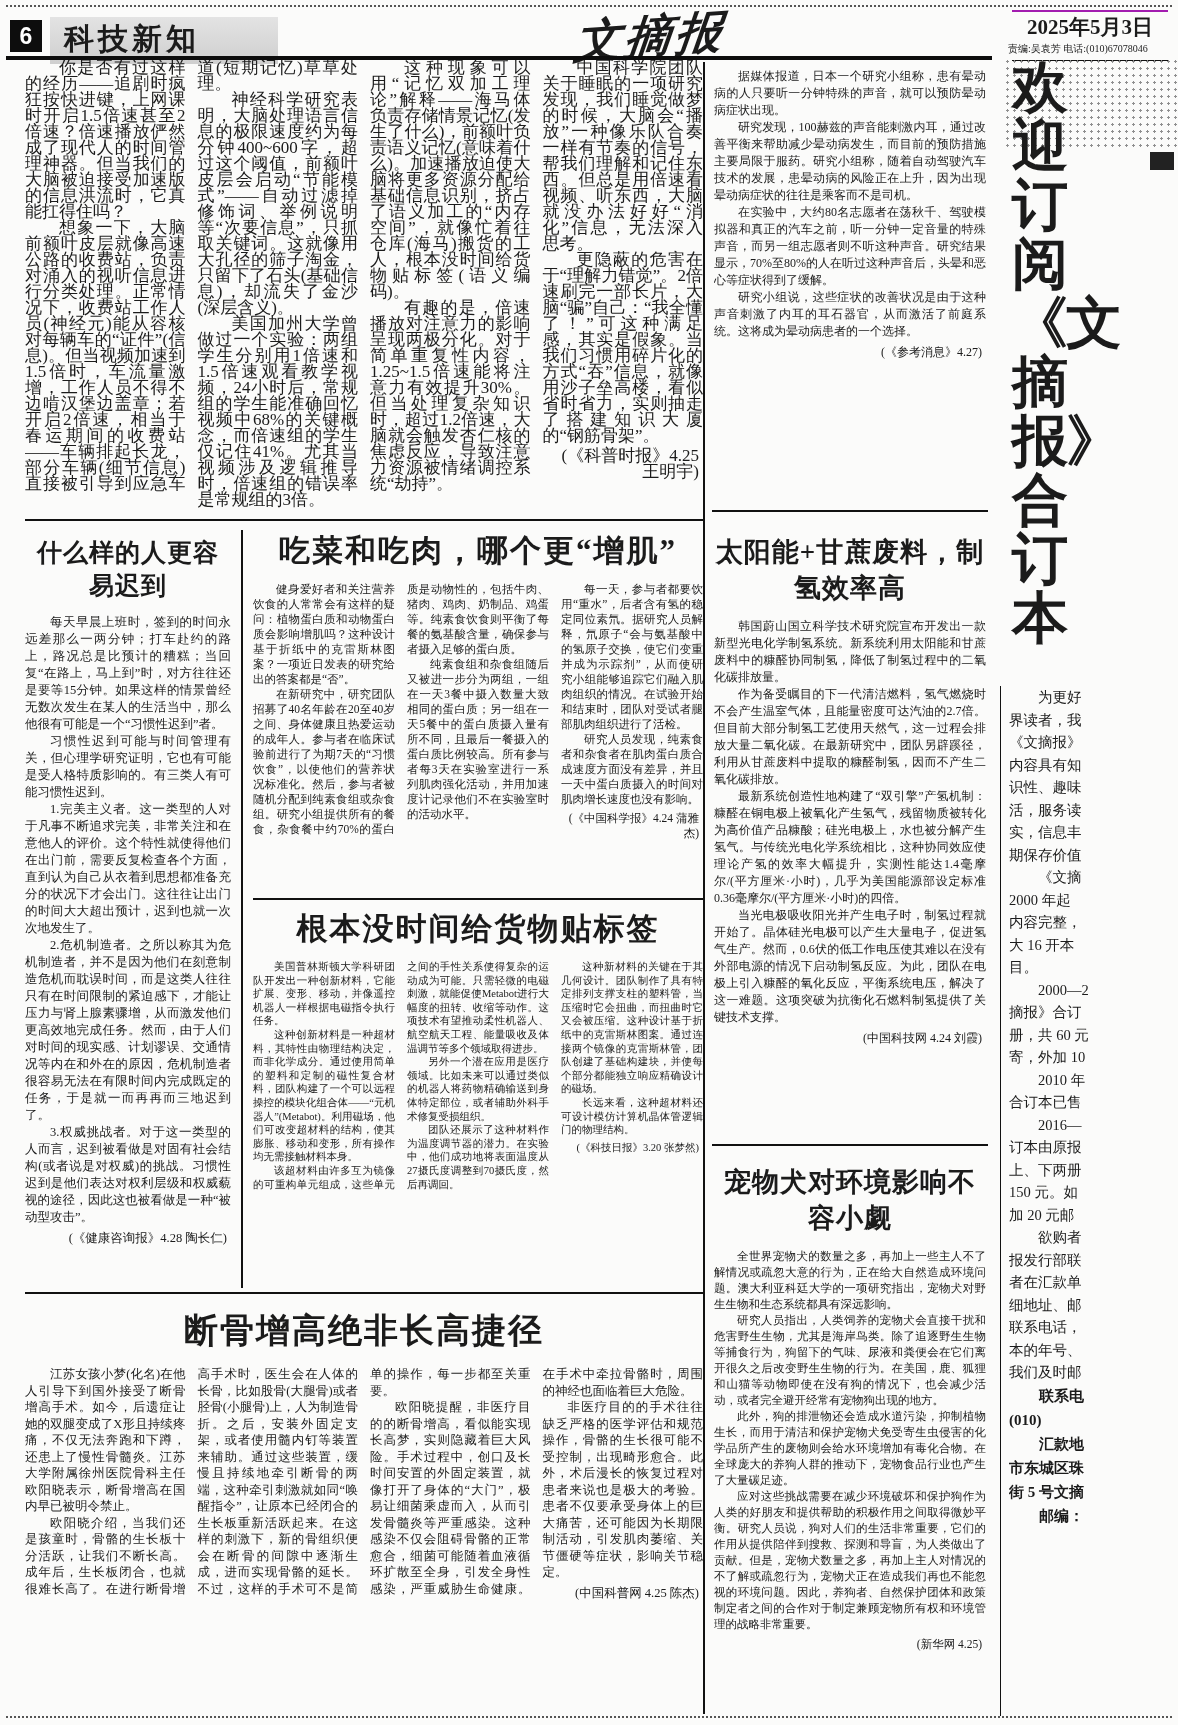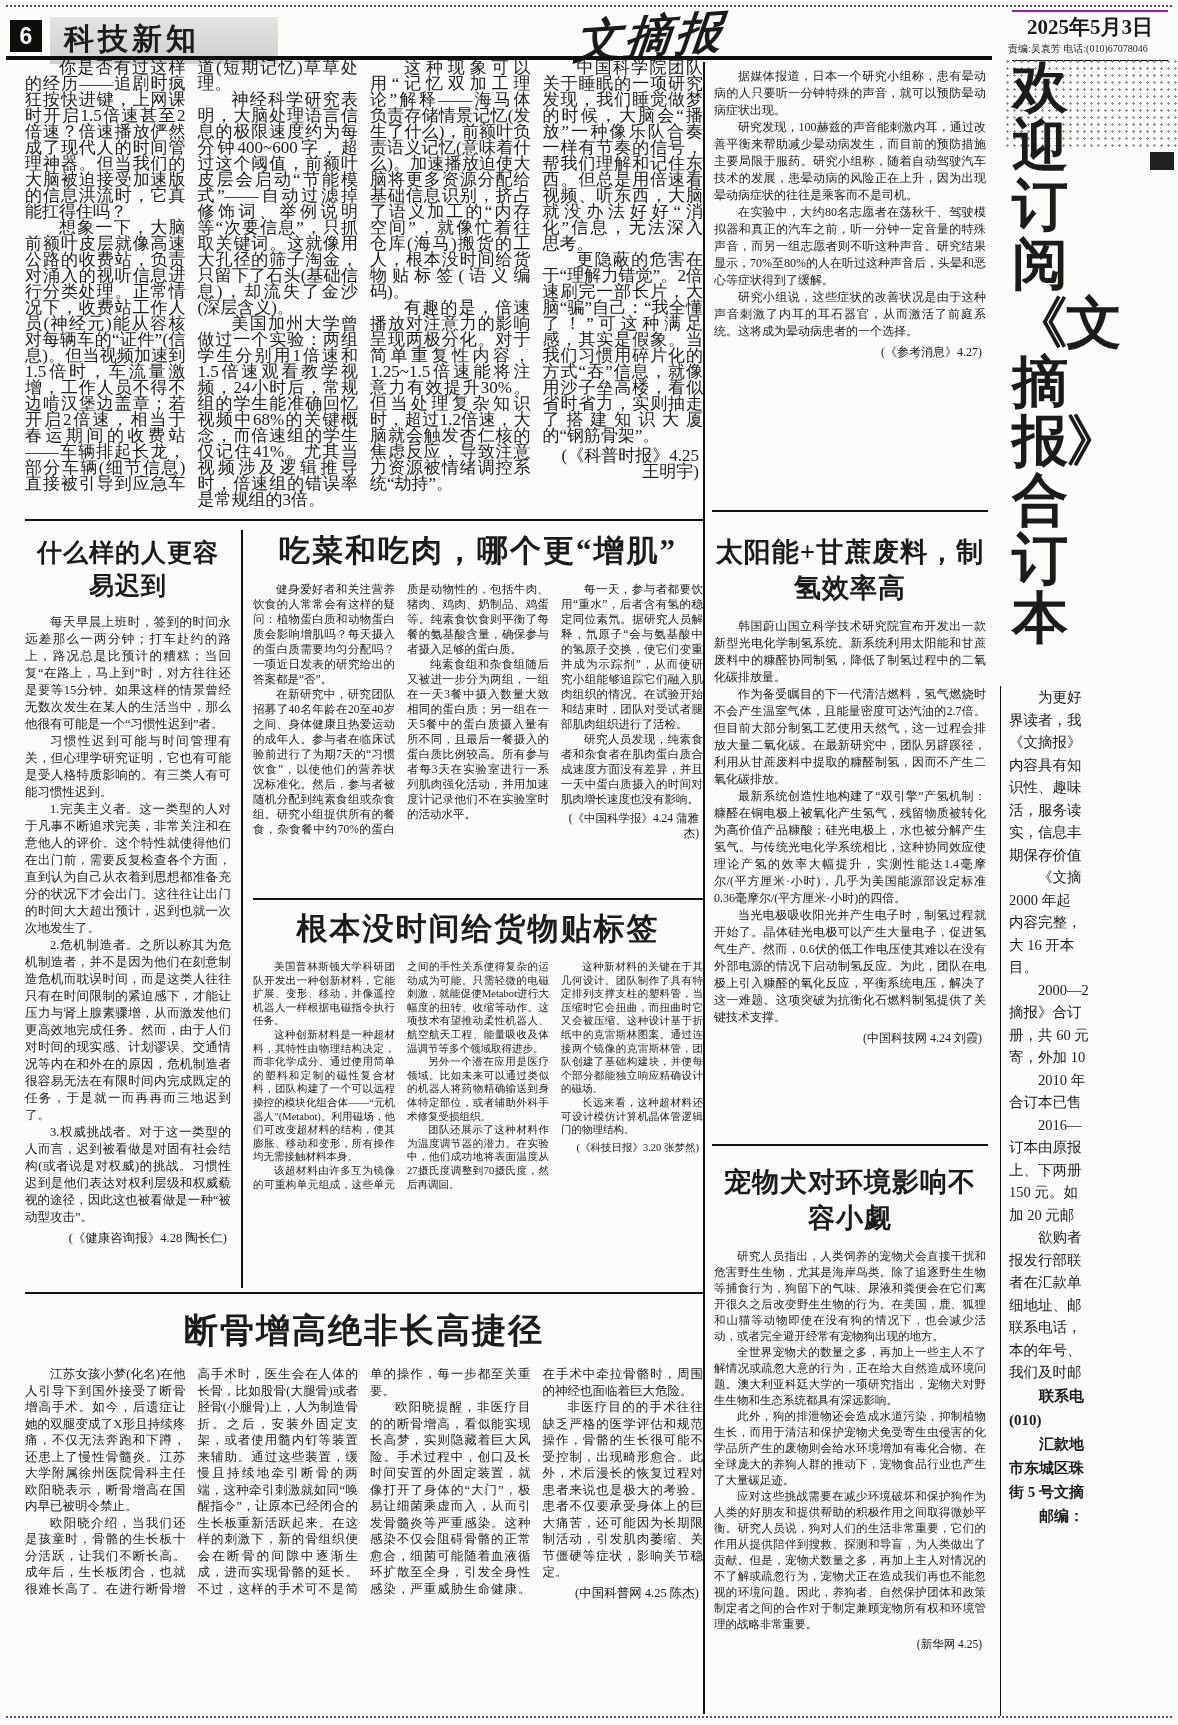--- a/index.html
+++ b/index.html
@@ -108,22 +108,22 @@
     <p class="byline">(中国科技网 4.24 刘霞)</p>
   </div>
 </section>
 
 <div class="abs rule" style="left:712px;top:1144px;width:276px;height:1.5px;"></div>
 
 <section class="abs article" style="left:714px;top:1152px;width:272px;height:560px;">
   <h2 class="hl-side" style="margin-top:12px;">宠物犬对环境影响不容小觑</h2>
   <div class="body t-dogs">
     <div>
+        <p>全世界宠物犬的数量之多，再加上一些主人不了解情况或疏忽大意的行为，正在给大自然造成环境问题。澳大利亚科廷大学的一项研究指出，宠物犬对野生生物和生态系统都具有深远影响。</p>
         <p>研究人员指出，人类饲养的宠物犬会直接干扰和危害野生生物，尤其是海岸鸟类。除了追逐野生生物等捕食行为，狗留下的气味、尿液和粪便会在它们离开很久之后改变野生生物的行为。在美国，鹿、狐狸和山猫等动物即使在没有狗的情况下，也会减少活动，或者完全避开经常有宠物狗出现的地方。</p>
-        <p>全世界宠物犬的数量之多，再加上一些主人不了解情况或疏忽大意的行为，正在给大自然造成环境问题。澳大利亚科廷大学的一项研究指出，宠物犬对野生生物和生态系统都具有深远影响。</p>
         <p>此外，狗的排泄物还会造成水道污染，抑制植物生长，而用于清洁和保护宠物犬免受寄生虫侵害的化学品所产生的废物则会给水环境增加有毒化合物。在全球庞大的养狗人群的推动下，宠物食品行业也产生了大量碳足迹。</p>
         <p>应对这些挑战需要在减少环境破坏和保护狗作为人类的好朋友和提供帮助的积极作用之间取得微妙平衡。研究人员说，狗对人们的生活非常重要，它们的作用从提供陪伴到搜救、探测和导盲，为人类做出了贡献。但是，宠物犬数量之多，再加上主人对情况的不了解或疏忽行为，宠物犬正在造成我们再也不能忽视的环境问题。因此，养狗者、自然保护团体和政策制定者之间的合作对于制定兼顾宠物所有权和环境管理的战略非常重要。</p>
       </div>
     <p class="byline">(新华网 4.25)</p>
   </div>
 </section>
 
 <div class="abs rule" style="left:25px;top:519px;width:678px;height:1.5px;"></div>
 <div class="abs rule" style="left:241px;top:530px;width:1.5px;height:758px;"></div>
 
@@ -138,21 +138,21 @@
         <p>3.权威挑战者。对于这一类型的人而言，迟到被看做是对固有社会结构(或者说是对权威)的挑战。习惯性迟到是他们表达对权利层级和权威藐视的途径，因此这也被看做是一种“被动型攻击”。</p>
       </div>
     <p class="byline">(《健康咨询报》4.28 陶长仁)</p>
   </div>
 </section>
 
 <section class="abs article" style="left:253px;top:528px;width:450px;height:364px;">
   <h2 class="hl-mid">吃菜和吃肉，哪个更“增肌”</h2>
   <div class="body cols3 t-protein">
     <div>
-        <p>健身爱好者和关注营养饮食的人常常会有这样的疑问：植物蛋白质和动物蛋白质会影响增肌吗？每天摄入的蛋白质需要均匀分配吗？一项近日发表的研究给出的答案都是“否”。</p>
+        <p>健身爱好者和关注营养饮食的人常常会有这样的疑问：植物蛋白质和动物蛋白质会影响增肌吗？这种设计基于折纸中的克雷斯林图案？一项近日发表的研究给出的答案都是“否”。</p>
         <p>在新研究中，研究团队招募了40名年龄在20至40岁之间、身体健康且热爱运动的成年人。参与者在临床试验前进行了为期7天的“习惯饮食”，以使他们的营养状况标准化。然后，参与者被随机分配到纯素食组或杂食组。研究小组提供所有的餐食，杂食餐中约70%的蛋白质是动物性的，包括牛肉、猪肉、鸡肉、奶制品、鸡蛋等。纯素食饮食则平衡了每餐的氨基酸含量，确保参与者摄入足够的蛋白质。</p>
         <p>纯素食组和杂食组随后又被进一步分为两组，一组在一天3餐中摄入数量大致相同的蛋白质；另一组在一天5餐中的蛋白质摄入量有所不同，且最后一餐摄入的蛋白质比例较高。所有参与者每3天在实验室进行一系列肌肉强化活动，并用加速度计记录他们不在实验室时的活动水平。</p>
         <p>每一天，参与者都要饮用“重水”，后者含有氢的稳定同位素氘。据研究人员解释，氘原子“会与氨基酸中的氢原子交换，使它们变重并成为示踪剂”，从而使研究小组能够追踪它们融入肌肉组织的情况。在试验开始和结束时，团队对受试者腿部肌肉组织进行了活检。</p>
         <p>研究人员发现，纯素食者和杂食者在肌肉蛋白质合成速度方面没有差异，并且一天中蛋白质摄入的时间对肌肉增长速度也没有影响。</p>
       </div>
     <p class="byline">(《中国科学报》4.24 蒲雅杰)</p>
   </div>
 </section>
 
 <div class="abs rule" style="left:253px;top:898px;width:450px;height:1.5px;"></div>

